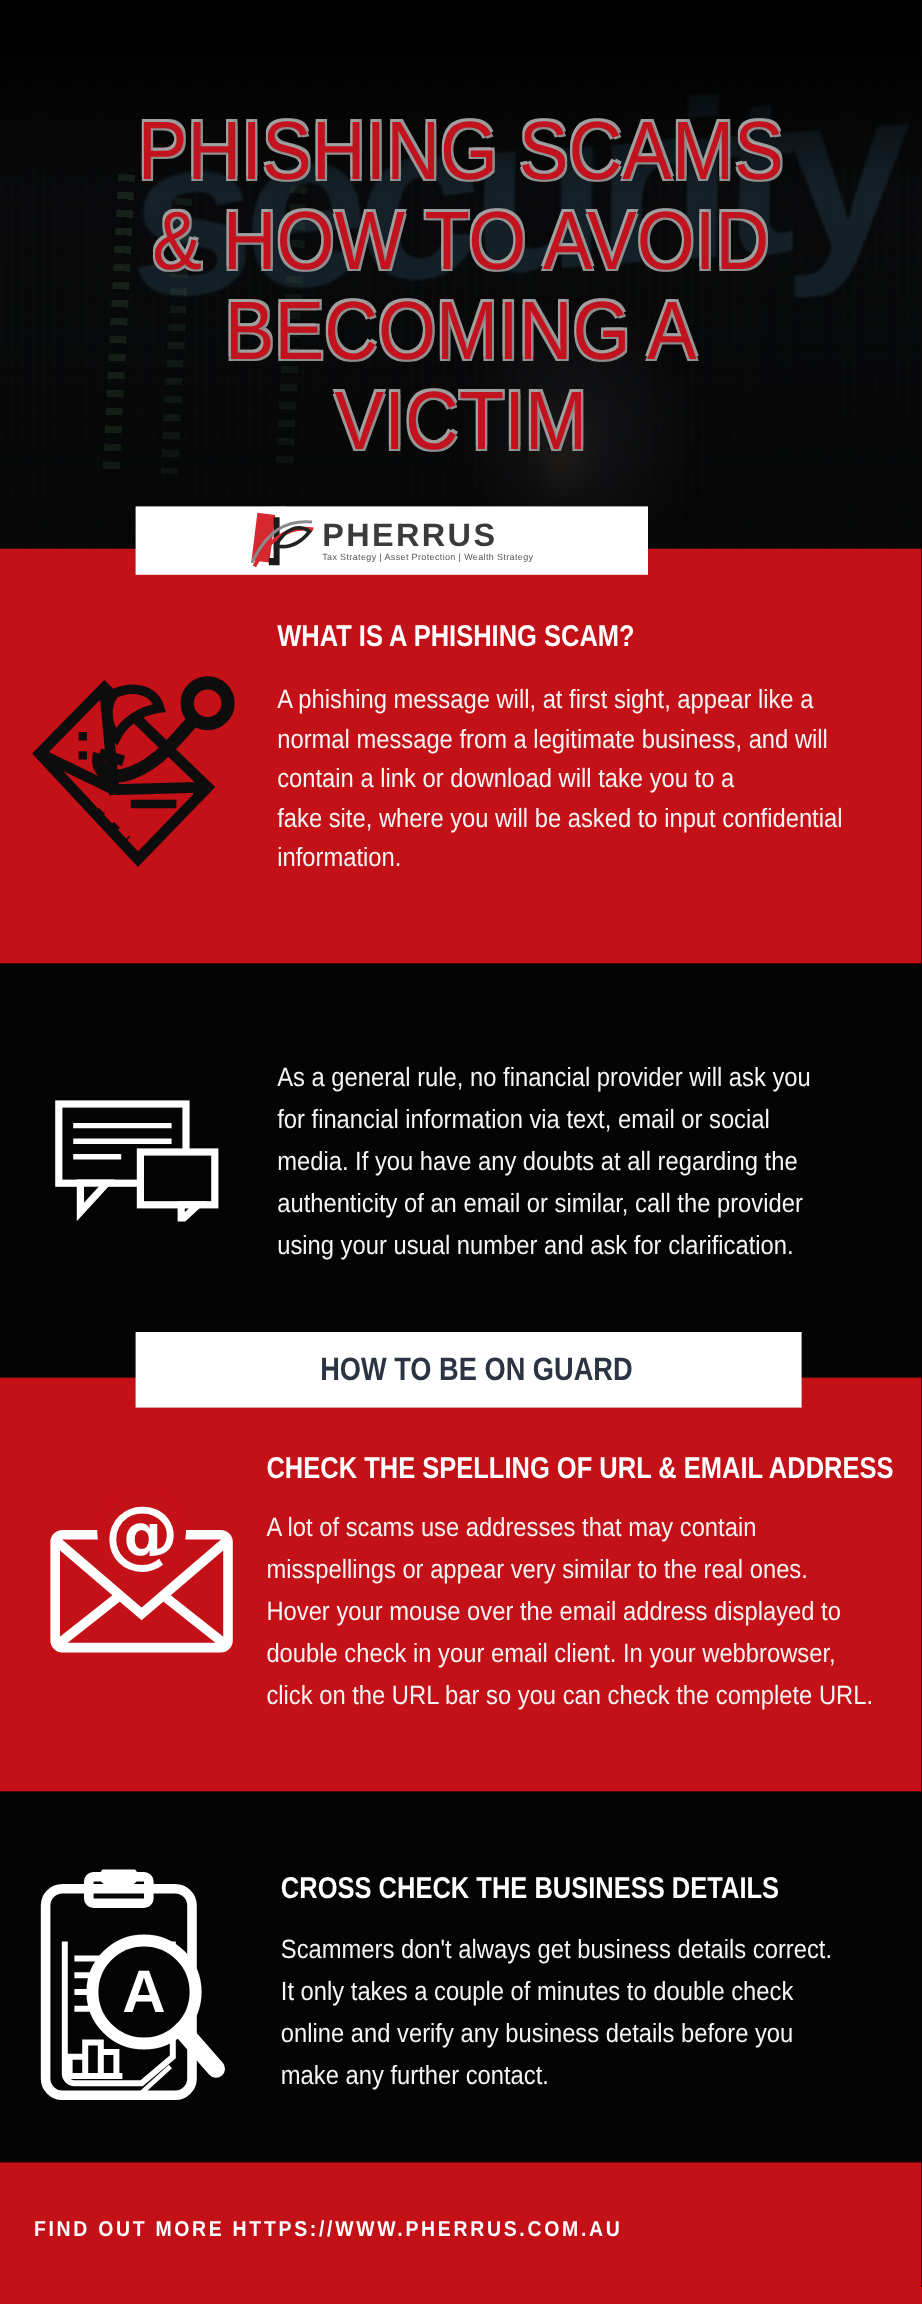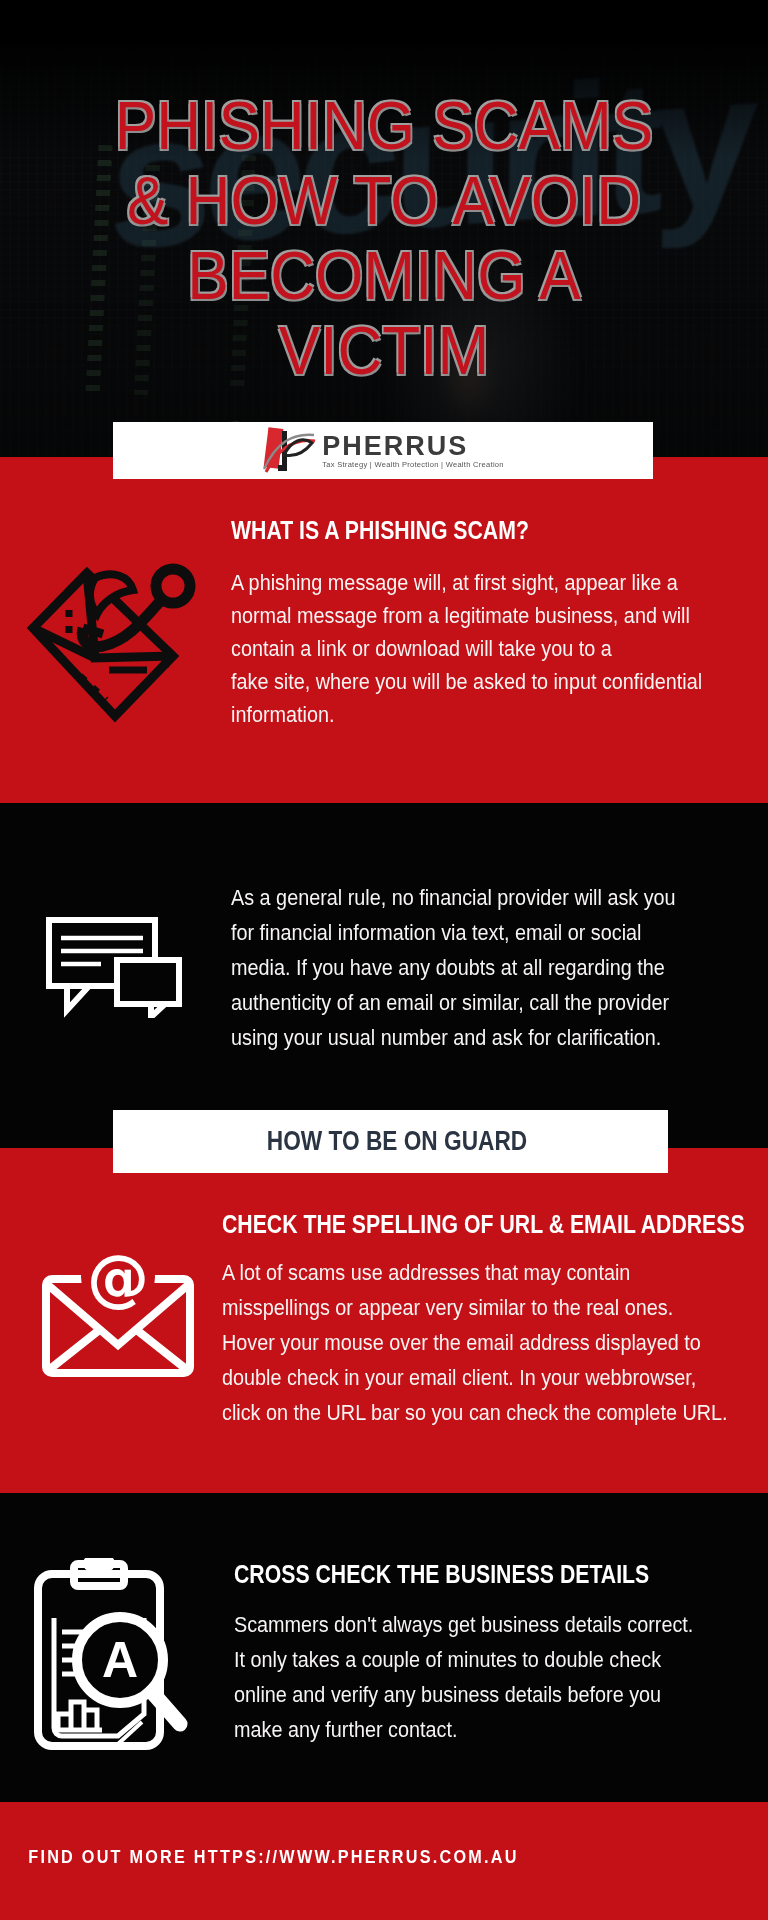--- a/index.html
+++ b/index.html
@@ -52,21 +52,21 @@
   .hero-title{
     position:absolute;left:0;top:88px;width:768px;margin:0;
     text-align:center;font-weight:normal;font-size:69px;line-height:75px;
     color:#c2121e;
     text-shadow:2px 2px 0 #8d8d8d,-2px -2px 0 #a0a0a0,2px -2px 0 #979797,-2px 2px 0 #979797;
   }
   .hero-title .tline{display:block;transform:scaleX(.9);transform-origin:50% 50%;white-space:nowrap;}
 
   
   .white-box{position:absolute;background:#fff;display:flex;align-items:center;justify-content:center;}
-  .logo-bar{left:113px;top:422px;width:540px;height:57px;gap:4px;}
+  .logo-bar{left:113px;top:422px;width:427px;height:57px;gap:4px;}
   .box2{left:113px;top:768px;width:549px;height:68px;}
   .box3{left:113px;top:1110px;width:543px;height:63px;padding-left:12px;}
   .box-heading{margin:0;font-size:27px;font-weight:bold;color:#2b3442;
     display:inline-block;transform:scaleX(.84);transform-origin:50% 50%;white-space:nowrap;}
 
   .logo-text{display:flex;flex-direction:column;align-items:flex-start;}
   .brand{font-size:27px;font-weight:bold;color:#3b3b3b;letter-spacing:2px;line-height:26px;}
   .tagline{font-size:7.5px;color:#555;letter-spacing:.3px;margin-top:1px;}
 
   
@@ -116,21 +116,21 @@
   <div class="white-box logo-bar">
     <svg width="56" height="52" viewBox="0 0 56 52">
       <rect x="4" y="3" width="15" height="40" fill="#d7282f" transform="rotate(7 11 23)"></rect>
       <path d="M25 6 v40 h-9 v-6 h4 V6 z" fill="#1b1b1b"></path>
       <path d="M2 44 C 14 18, 30 8, 52 10" fill="none" stroke="#8a8a8a" stroke-width="2.5"></path>
       <path d="M4 47 C 16 24, 32 13, 53 16" fill="none" stroke="#d7282f" stroke-width="3"></path>
       <path d="M22 30 C 30 14, 42 12, 50 18 C 42 28, 32 32, 22 30 z" fill="none" stroke="#222" stroke-width="3"></path>
     </svg>
     <div class="logo-text">
       <div class="brand">PHERRUS</div>
-      <div class="tagline">Tax Strategy | Wealth Protection | Wealth Creation</div>
+      <div class="tagline">Tax Strategy | Asset Protection | Wealth Strategy</div>
     </div>
   </div>
 
   <h2 class="sec-heading" style="left:231px;top:516px;">WHAT IS A PHISHING SCAM?</h2>
   <p class="sec-body" style="left:231px;top:566px;">A phishing message will, at first sight, appear like a
 normal message from a legitimate business, and will
 contain a link or download will take you to a
 fake site, where you will be asked to input confidential
 information.</p>
   <div class="icon-box" style="left:25px;top:548px;">

